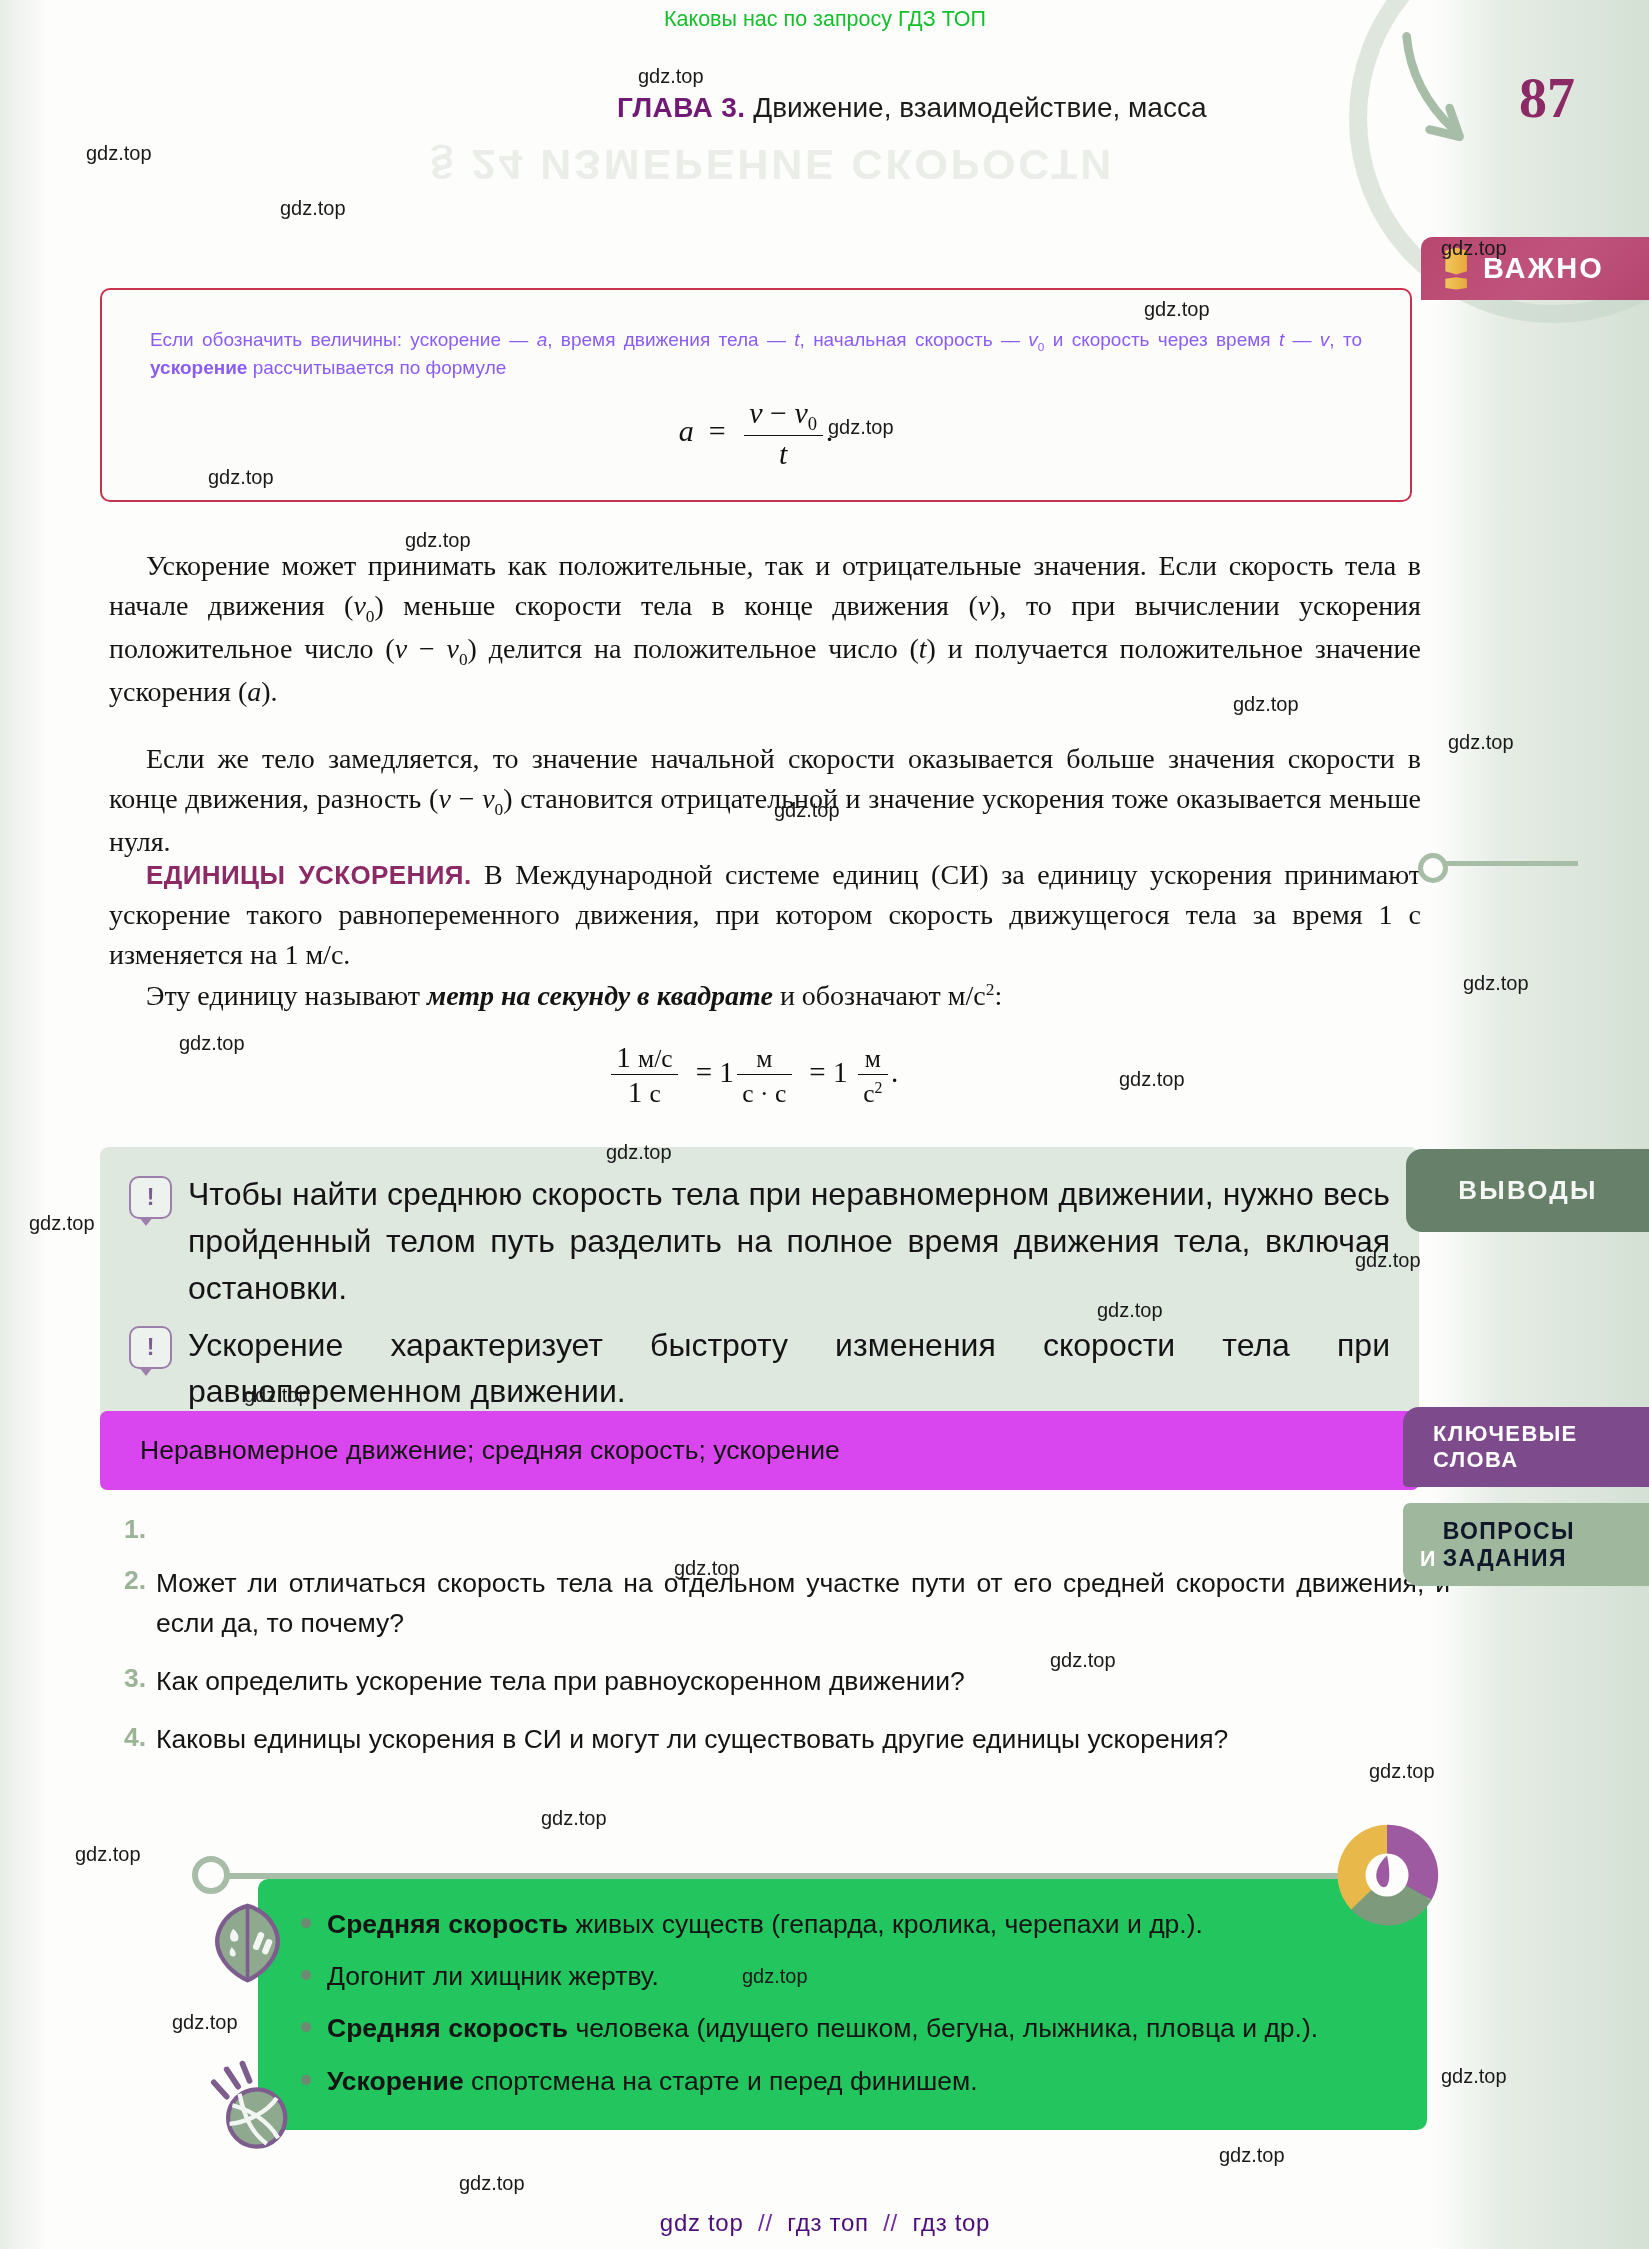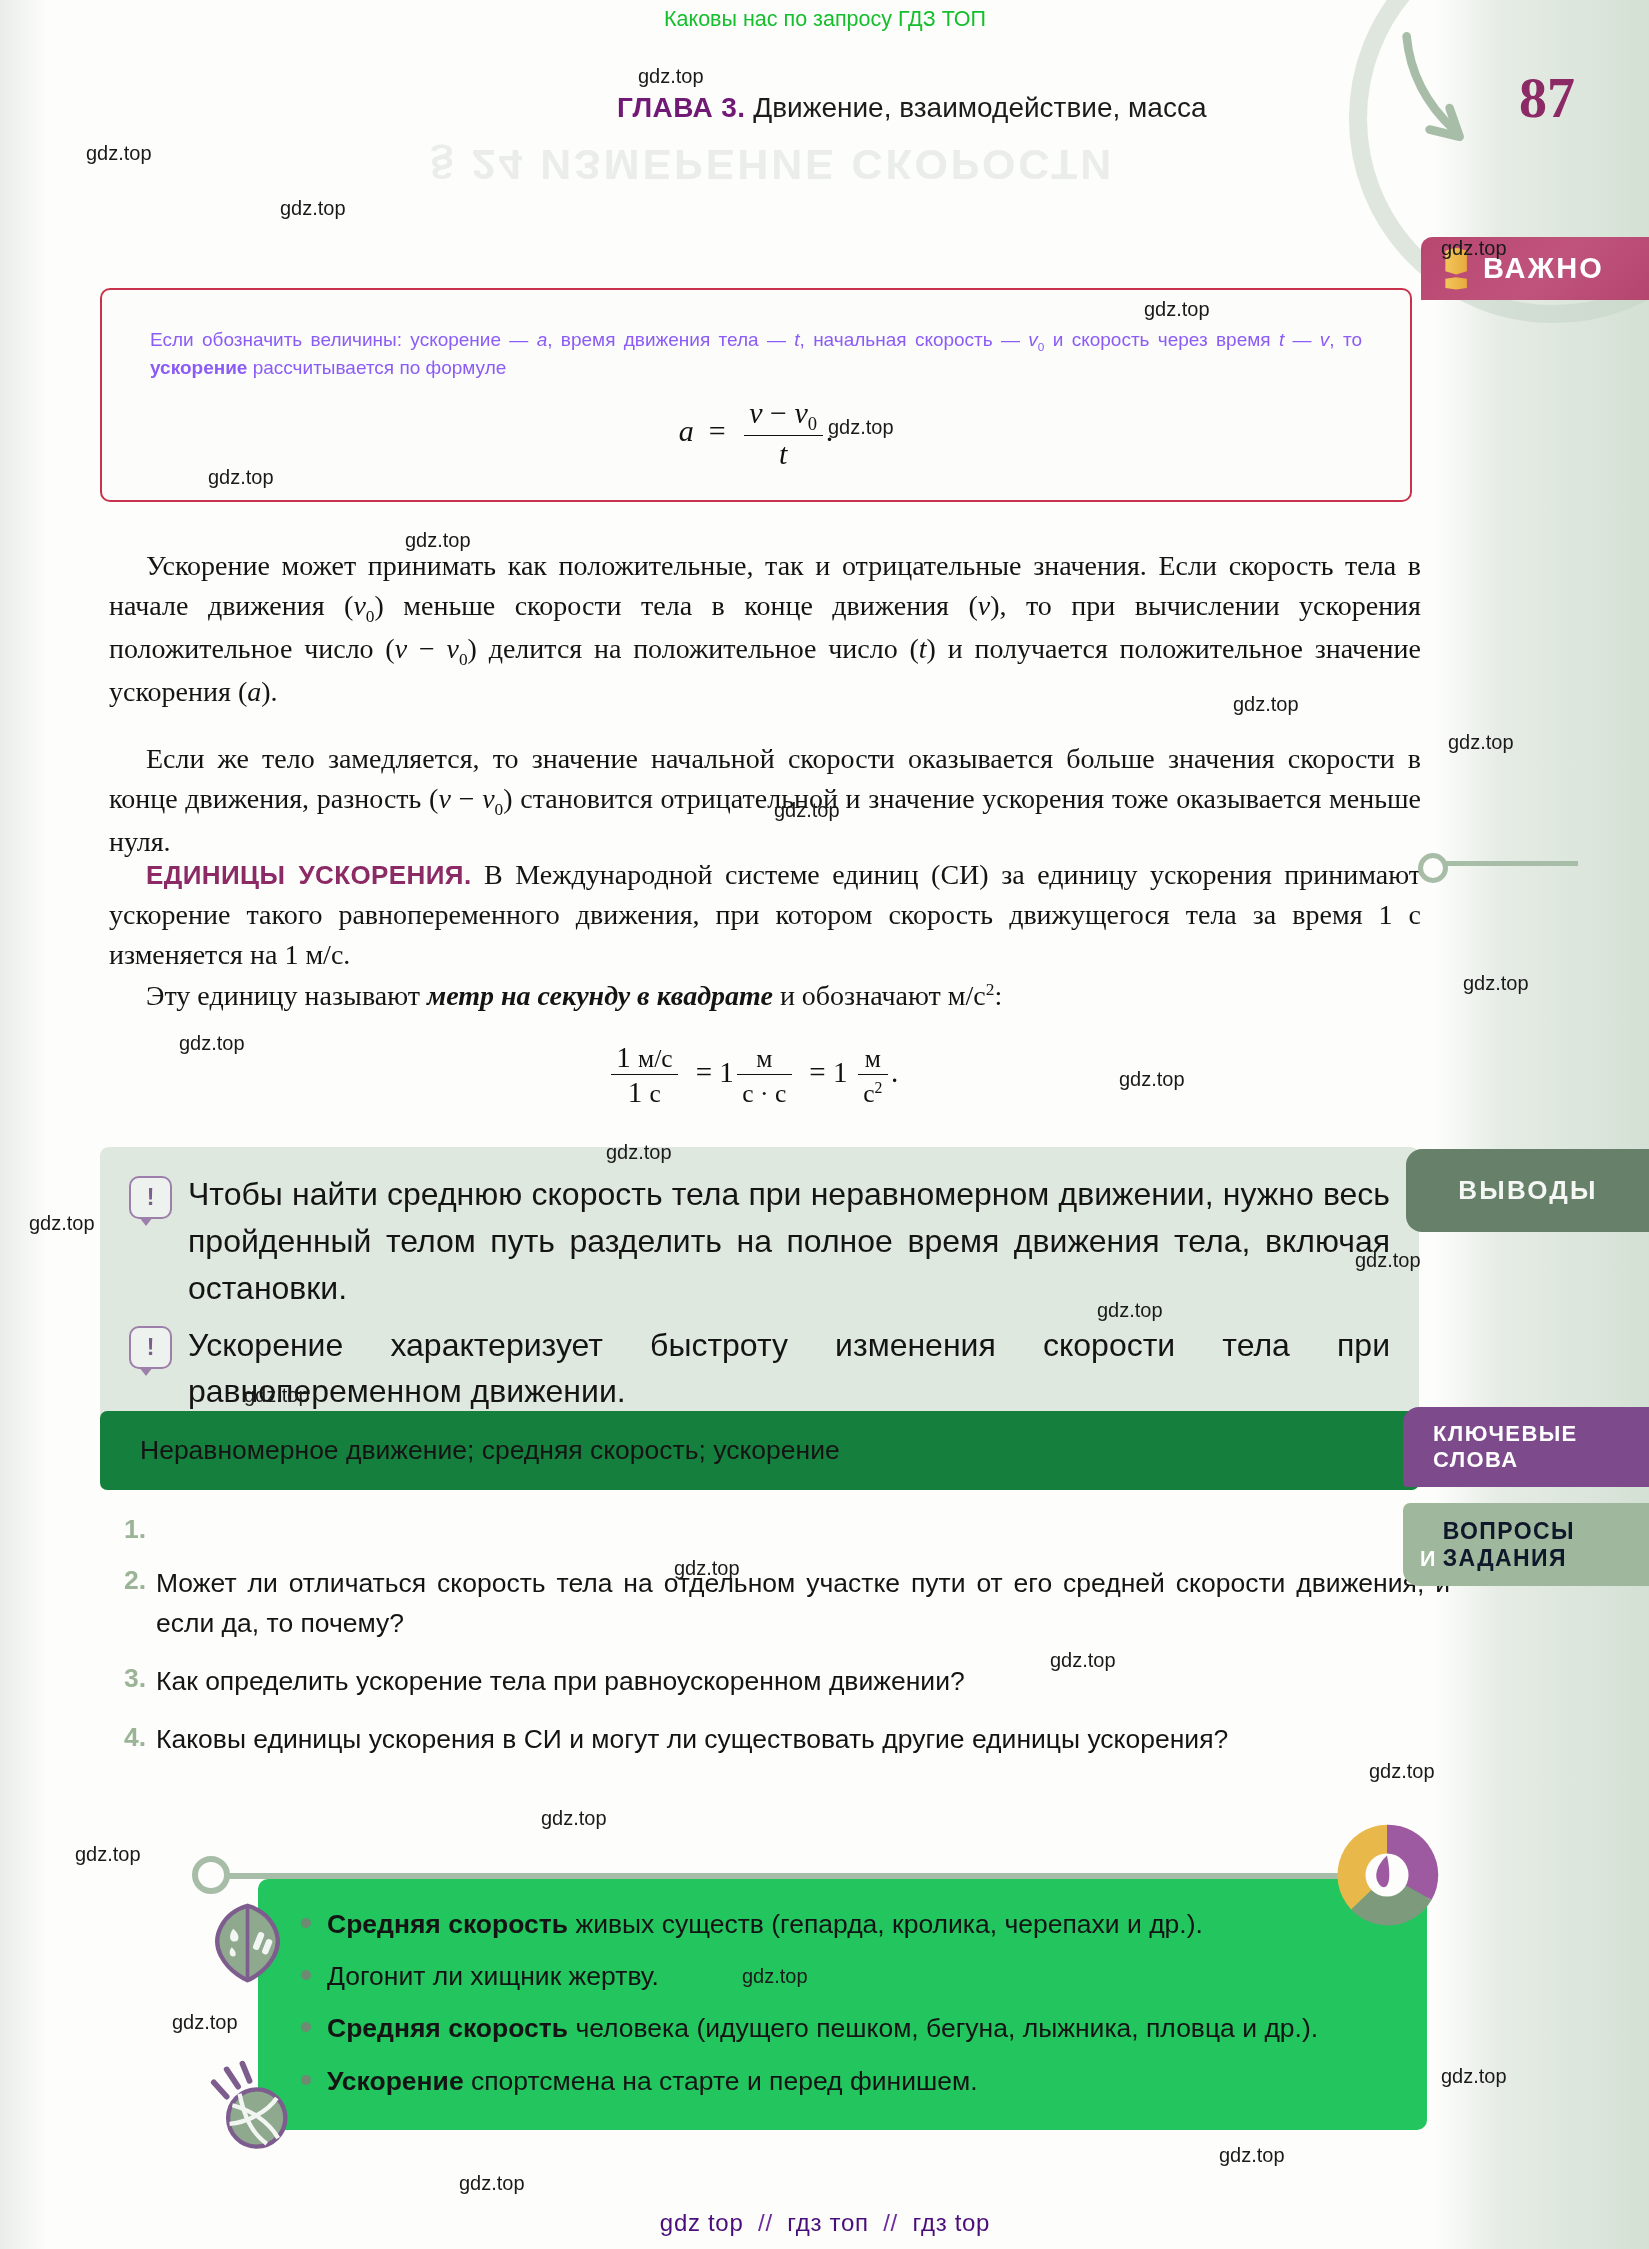--- a/index.html
+++ b/index.html
@@ -288,21 +288,21 @@
     line-height: 1.46;
     color: #141414;
     text-align: justify;
   }
 
   
   .keywords-bar {
     position: absolute;
     left: 100px; top: 1411px;
     width: 1319px; height: 79px;
-    background: #15803d;
+    background: #d946ef;
     border-radius: 7.2px;
     display: flex; align-items: center;
     padding-left: 40px;
     box-sizing: border-box;
     z-index: 11;
   }
   .keywords-bar .txt {
     font-family: "Liberation Sans", sans-serif;
     font-size: 26.5px;
     color: #141414;

